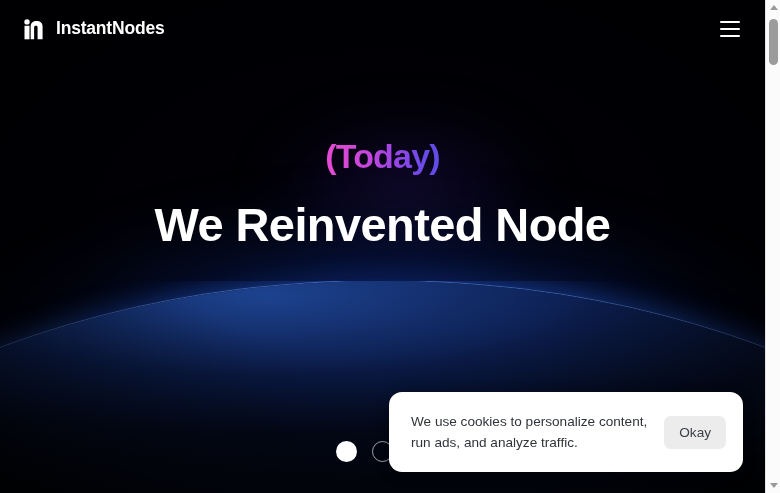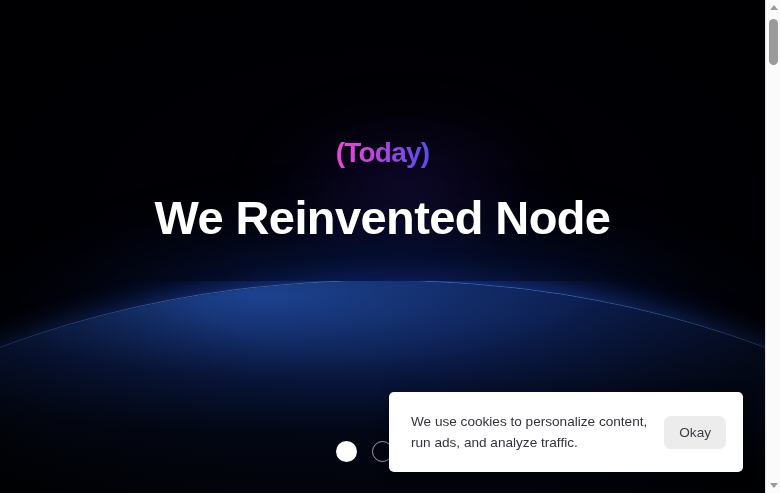--- a/index.html
+++ b/index.html
@@ -182,21 +182,21 @@
   .hero-copy {
     position: absolute;
     left: 0;
     top: 138px;
     width: 765px;
     text-align: center;
     z-index: 30;
   }
 
   .eyebrow {
-    font-size: 28px;
+    font-size: 34px;
     font-weight: 800;
     letter-spacing: -0.8px;
     line-height: 1.08;
     background: linear-gradient(92deg,
                  #e94ad6 0%,
                  #e049d4 14%,
                  #c746dd 38%,
                  #9446e6 62%,
                  #6a4be8 82%,
                  #5b4ae4 100%);
@@ -243,21 +243,21 @@
   }
 
   
   .cookie-banner {
     position: absolute;
     left: 389px;
     top: 392px;
     width: 354px;
     height: 80px;
     background: #ffffff;
-    border-radius: 5px;
+    border-radius: 13px;
     display: flex;
     align-items: center;
     justify-content: space-between;
     padding: 0 17px 0 22px;
     gap: 12px;
     box-shadow: 0 2px 14px rgba(0,0,0,0.30);
     z-index: 60;
   }
   .cookie-text {
     color: #30343a;
@@ -329,20 +329,36 @@
     <div class="hero-bg">
       <div class="glow-violet"></div>
       <div class="glow-main"></div>
       <div class="rim-sheen"></div>
       <div class="arc-wrap">
         <div class="arc"></div>
       </div>
       <div class="vignette"></div>
     </div>
 
+    <div class="header">
+      <div class="brand">
+        <svg class="brand-mark" viewBox="0 0 26 26">
+          <path d="M2.6 9.1h5.2v14.1H2.6z" fill="#ffffff"></path>
+          <path d="M5.2 2.3a2.8 2.8 0 1 1 0 5.6 2.8 2.8 0 0 1 0-5.6z" fill="#ffffff"></path>
+          <path d="M9.0 9.6c0-3.0 2.4-5.4 5.4-5.4h1.6c3.0 0 5.4 2.4 5.4 5.4v13.6h-5.2V10.6c0-0.9-0.7-1.6-1.6-1.6h-0.4c-0.9 0-1.6 0.7-1.6 1.6v12.6H9.0z" fill="#ffffff"></path>
+        </svg>
+        <span class="brand-name">InstantNodes</span>
+      </div>
+
+      <button class="hamburger">
+        <span></span>
+        <span></span>
+        <span></span>
+      </button>
+    </div>
 
     <div class="hero-copy">
       <div>
         <span class="eyebrow">(Today)</span>
       </div>
       <h1 class="headline">We Reinvented Node</h1>
     </div>
 
     <div class="dots">
       <div class="dot active"></div>

